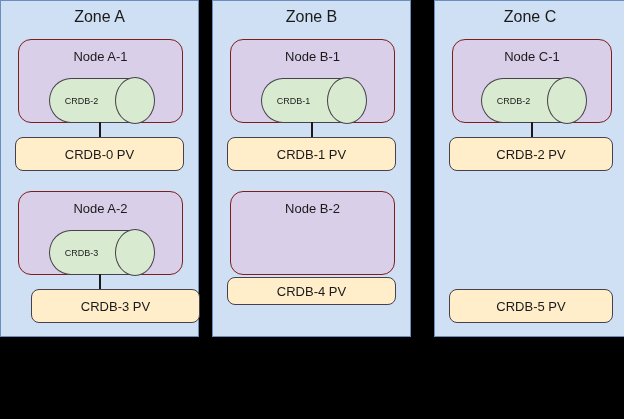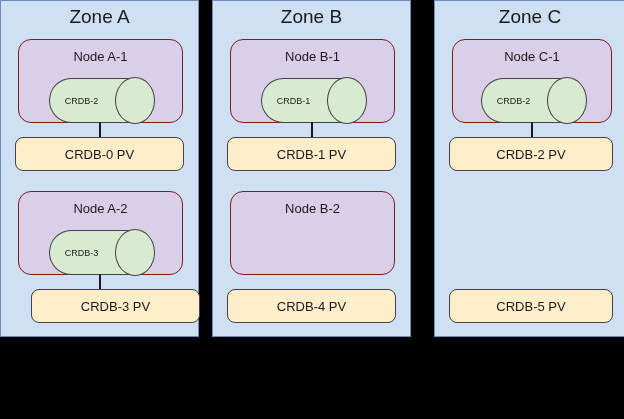--- a/index.html
+++ b/index.html
@@ -29,21 +29,21 @@
     background: #cfe0f4;
     border: 1px solid #6c8ebf;
     box-sizing: border-box;
   }
   .zone-title {
     position: absolute;
     top: 8px;
     left: 0;
     right: 0;
     text-align: center;
-    font-size: 19px;
+    font-size: 16px;
     color: #1a1a1a;
     line-height: 16px;
   }
 
   
   .node {
     position: absolute;
     background: #d9cfe8;
     border: 1px solid #7f1d1d;
     border-radius: 13px;
@@ -160,21 +160,21 @@
         <div class="cyl-cap"></div>
         <div class="cyl-label">CRDB-1</div>
       </div>
     </div>
     <div class="connector" style="left:98px; top:121px; height:16px;"></div>
     <div class="pv" style="left:14px; top:136px; width:169px; height:34px;">CRDB-1 PV</div>
 
     <div class="node" style="left:17px; top:190px; width:165px; height:84px;">
       <div class="node-title">Node B-2</div>
     </div>
-    <div class="pv" style="left:14px; top:288px; width:169px; height:34px;">CRDB-4 PV</div>
+    <div class="pv" style="left:14px; top:276px; width:169px; height:28px;">CRDB-4 PV</div>
   </div>
 
   <div class="zone" style="left:434px; width:192px;">
     <div class="zone-title">Zone C</div>
 
     <div class="node" style="left:17px; top:38px; width:160px; height:84px;">
       <div class="node-title">Node C-1</div>
       <div class="cyl" style="left:28px; top:38px; width:105px; height:45px;">
         <div class="cyl-body"></div>
         <div class="cyl-cap"></div>

